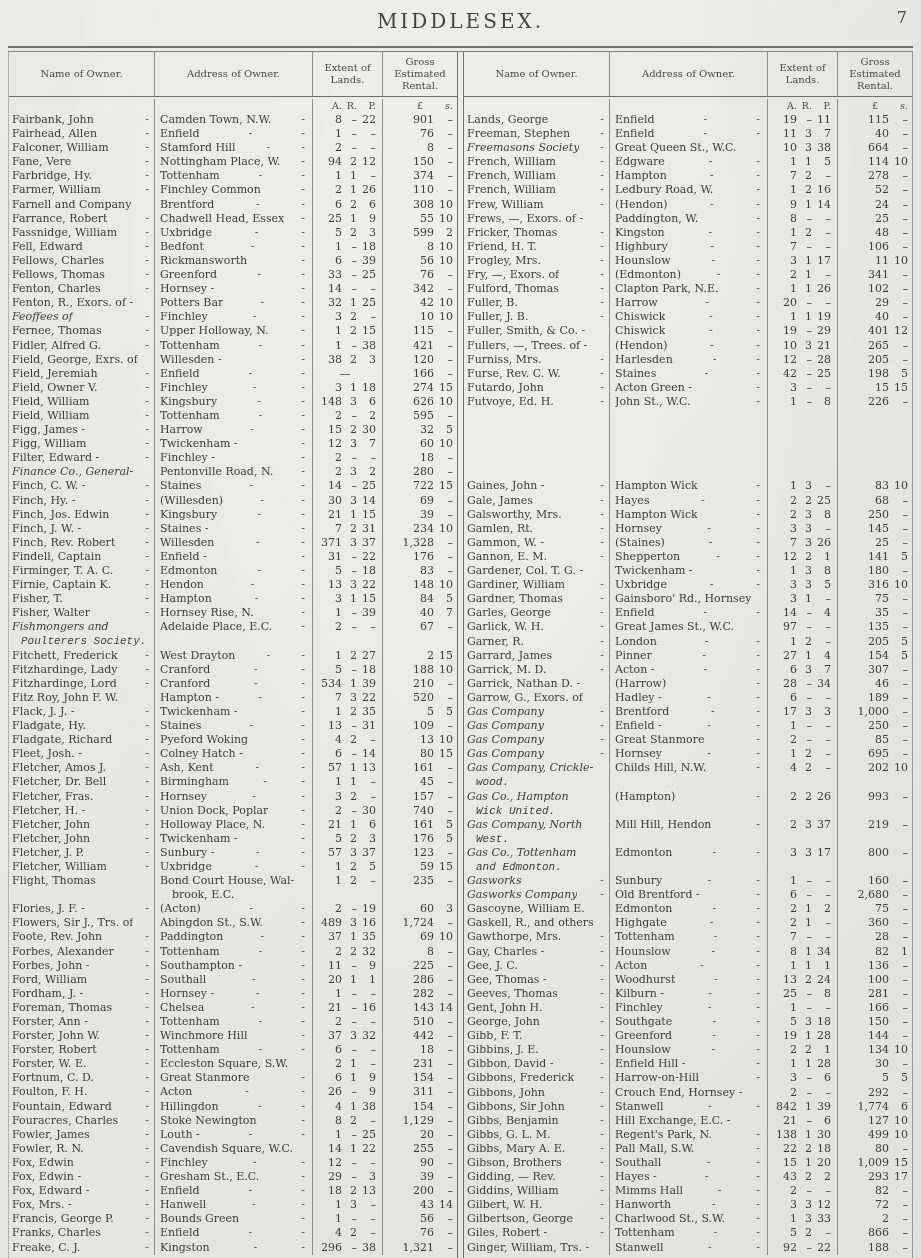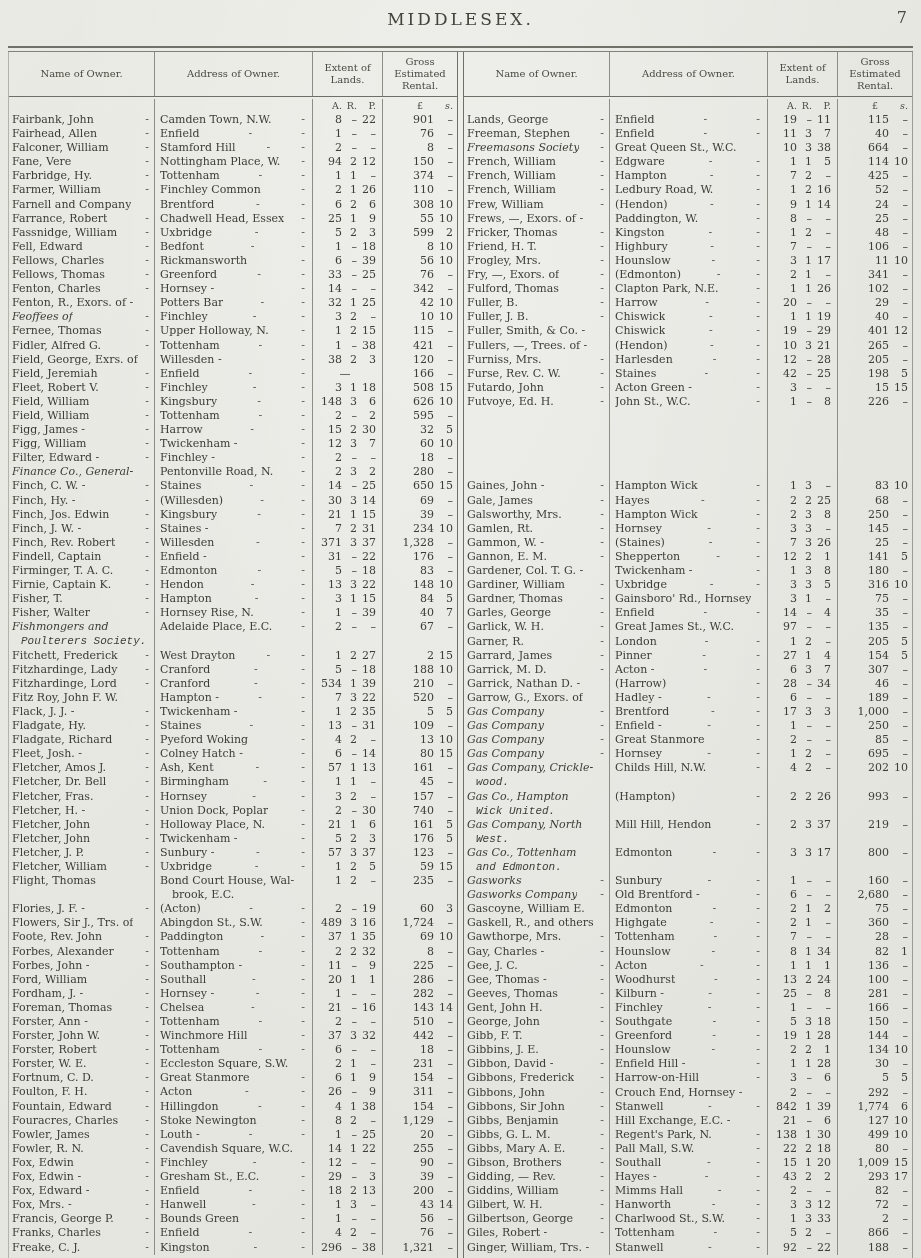--- a/index.html
+++ b/index.html
@@ -6,21 +6,21 @@
   .page{
     position:relative;width:921px;height:1258px;margin:0 auto;
     background:
       radial-gradient(ellipse at 50% 20%, rgba(255,255,255,.30), rgba(255,255,255,0) 65%),
       linear-gradient(135deg,#eaeae4 0%,#e6e7e1 45%,#e2e3dc 100%);
     font-family:"DejaVu Serif","Liberation Serif",serif;
     color:#3d3d36;overflow:hidden;
   }
   .masthead{
     position:absolute;top:9px;left:0;right:0;text-align:center;
-    font-size:17px;letter-spacing:3px;color:#44443c;
+    font-size:20px;letter-spacing:3px;color:#44443c;
   }
   .pageno{position:absolute;top:8px;right:14px;font-size:16px;color:#4a4a42;}
 
   .table{position:absolute;left:8px;right:8px;top:46px;bottom:0;}
   .toprule{height:3px;border-top:2px solid #71716a;border-bottom:1px solid #81817a;}
   .halves{display:flex;align-items:stretch;height:calc(100% - 5px);
           border-left:1px solid #b3b3aa;border-right:1px solid #9b9b92;}
   .half{flex:1;display:flex;flex-direction:column;min-width:0;}
   .divider{width:5px;border-left:1px solid #6f6f68;border-right:1px solid #6f6f68;}
 
@@ -529,38 +529,38 @@
                 <span class="dash-full">—</span>
               </div>
               <div class="c cr">
                 <span class="rp">166</span>
                 <span class="rs">–</span>
               </div>
             </div>
             <div class="row">
               <div class="c cn">
                 <div class="nmw">
-                  <div class="nm">Fleet, Robert V.</div>
+                  <div class="nm">Field, Owner V.</div>
                 </div>
                 <span class="ld">-</span>
               </div>
               <div class="c ca">
                 <div class="adw">
                   <div class="ad-line">Finchley</div>
                 </div>
                 <span class="ld">-</span>
                 <span class="ld">-</span>
               </div>
               <div class="c ce">
                 <span class="ea">3</span>
                 <span class="er">1</span>
                 <span class="ep">18</span>
               </div>
               <div class="c cr">
-                <span class="rp">508</span>
+                <span class="rp">274</span>
                 <span class="rs">15</span>
               </div>
             </div>
             <div class="row">
               <div class="c cn">
                 <div class="nmw">
                   <div class="nm">Field, William</div>
                 </div>
                 <span class="ld">-</span>
               </div>
@@ -710,21 +710,21 @@
                 </div>
                 <span class="ld">-</span>
                 <span class="ld">-</span>
               </div>
               <div class="c ce">
                 <span class="ea">14</span>
                 <span class="er">–</span>
                 <span class="ep">25</span>
               </div>
               <div class="c cr">
-                <span class="rp">650</span>
+                <span class="rp">722</span>
                 <span class="rs">15</span>
               </div>
             </div>
             <div class="row">
               <div class="c cn">
                 <div class="nmw">
                   <div class="nm">Finch, Hy. -</div>
                 </div>
                 <span class="ld">-</span>
               </div>
@@ -2077,21 +2077,21 @@
                 </div>
                 <span class="ld">-</span>
                 <span class="ld">-</span>
               </div>
               <div class="c ce">
                 <span class="ea">7</span>
                 <span class="er">2</span>
                 <span class="ep">–</span>
               </div>
               <div class="c cr">
-                <span class="rp">425</span>
+                <span class="rp">278</span>
                 <span class="rs">–</span>
               </div>
             </div>
             <div class="row">
               <div class="c cn">
                 <div class="nmw">
                   <div class="nm">French, William</div>
                 </div>
                 <span class="ld">-</span>
               </div>

